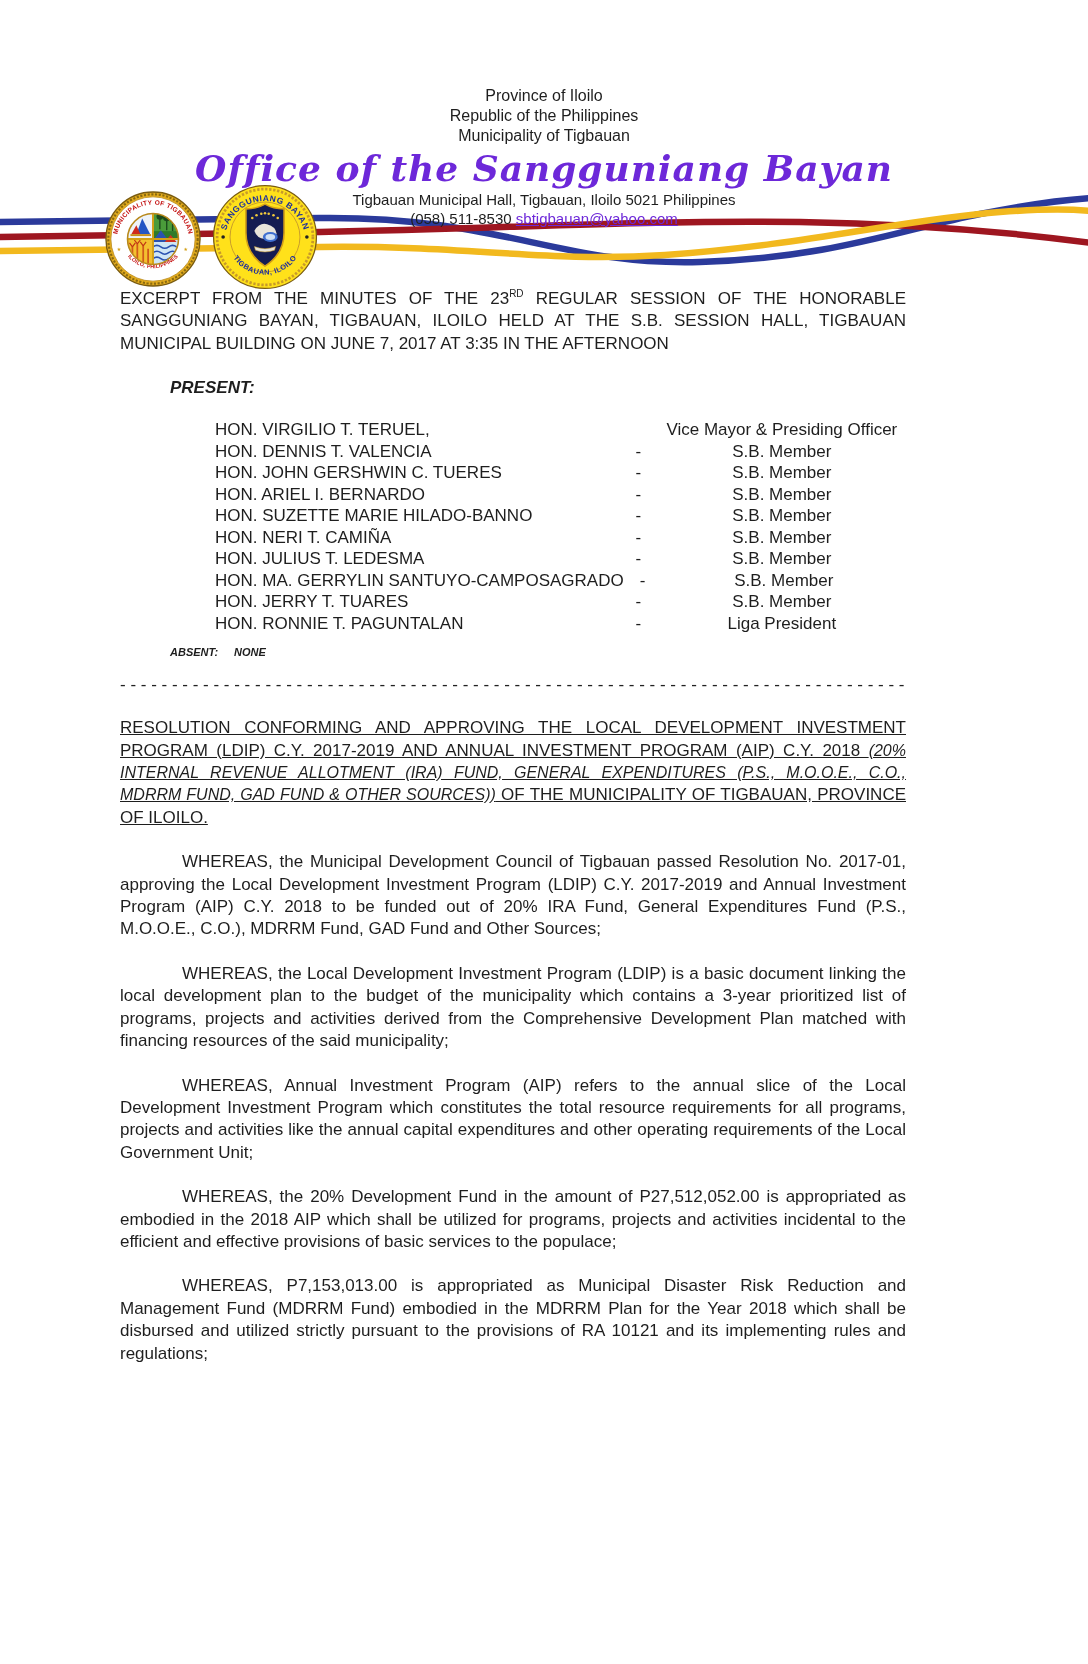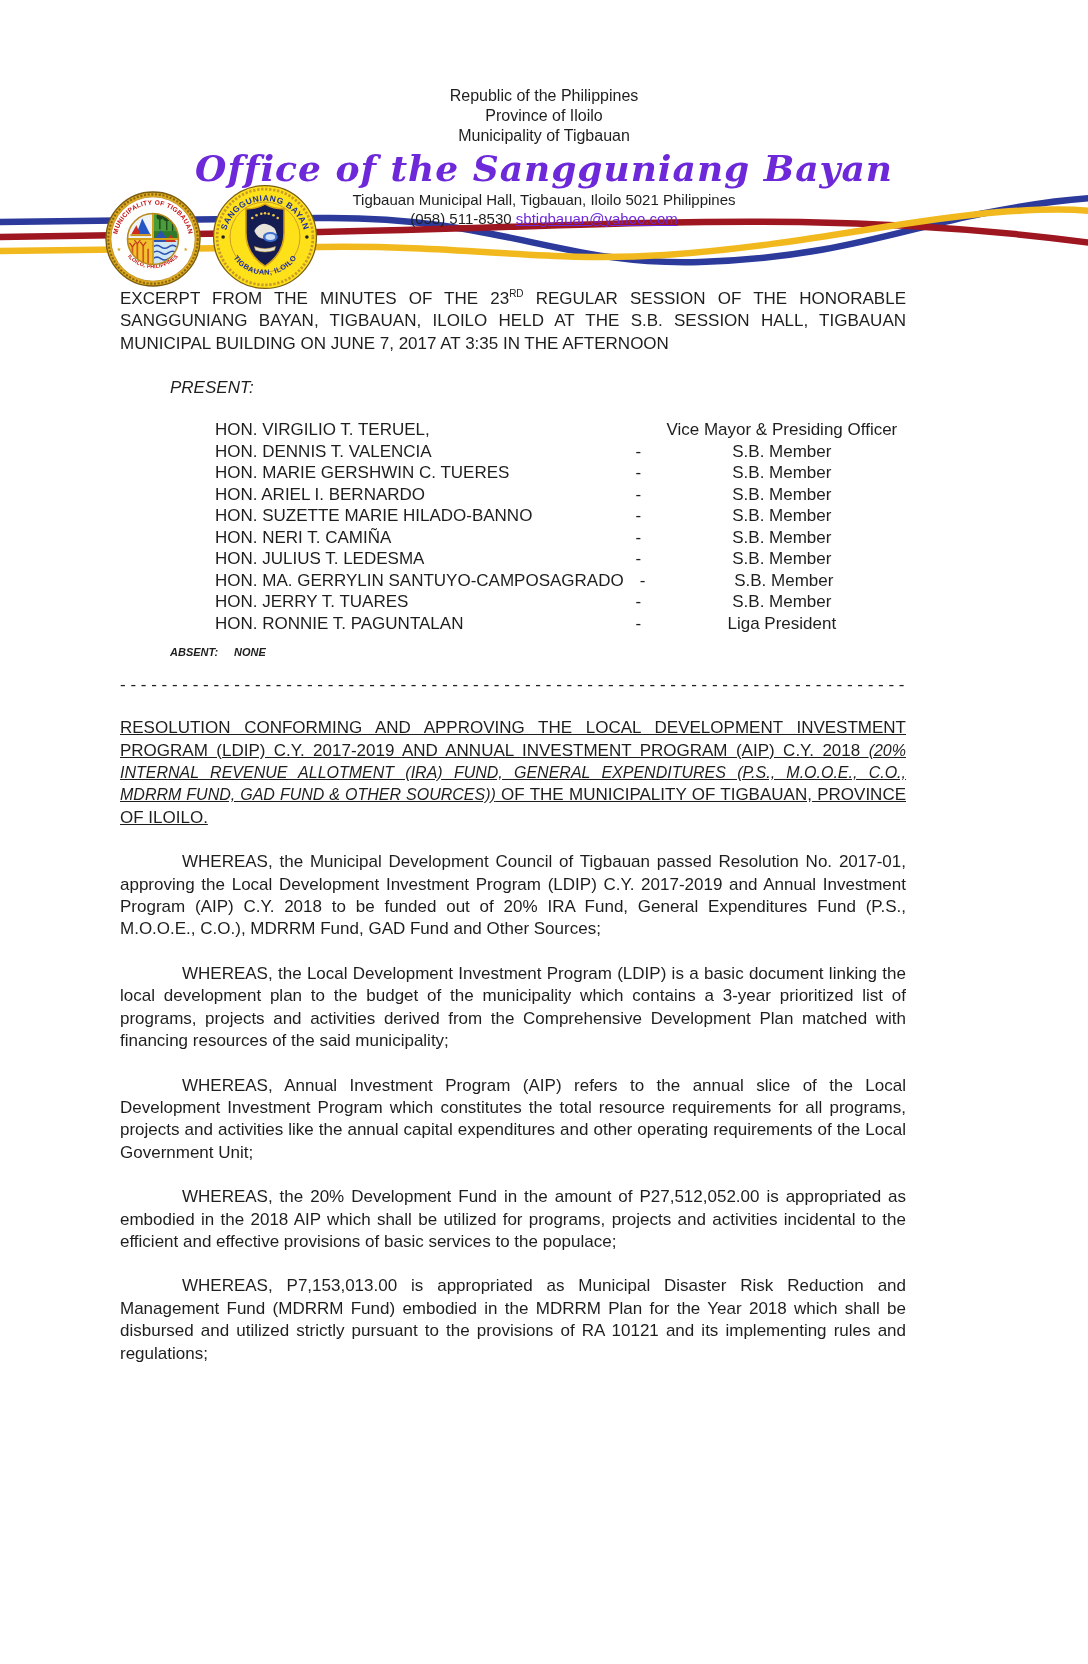--- a/index.html
+++ b/index.html
@@ -20,21 +20,21 @@
   .email    { color:#6d28d9; text-decoration:underline; cursor:pointer; }
   
   .ribbons { position:absolute; top:170px; left:0; width:1088px; height:125px; z-index:1; }
   .seal { position:absolute; z-index:2; }
   .seal-municipal { top:190px; left:104px; width:98px;  height:98px; }
   .seal-sb        { top:184px; left:212px; width:106px; height:106px; }
   
   .doc-body { position:absolute; top:288px; left:120px; width:786px; z-index:3; }
   .para { margin:0; font-size:17px; line-height:22.4px; text-align:justify; }
   sup.ord { font-size:10px; vertical-align:super; line-height:0; }
-  .present { margin:23px 0 15px 50px; font-size:17px; font-weight:normal; font-style:italic; }
+  .present { margin:23px 0 15px 50px; font-size:17px; font-weight:bold; font-style:italic; }
   .members { margin:21px 0 0 95px; }
   .member-row { display:flex; font-size:17px; line-height:21.5px; }
   .member-name { width:420px; white-space:nowrap; }
   .member-dash { width:40px; text-align:center; }
   .member-pos  { width:258px; text-align:center; white-space:nowrap; }
   .absent { margin:12px 0 0 50px; font-size:11px; font-weight:bold; font-style:italic; }
   .absent .absent-value { margin-left:16px; }
   .divider { margin-top:16px; font-size:17px; line-height:22px; white-space:nowrap; overflow:hidden; color:#222; }
   .res-no { margin-top:3px; font-size:17px; line-height:22px; font-weight:bold; text-align:center; }
   .res-para { margin-top:21px;text-decoration:underline; }
@@ -123,22 +123,22 @@
         <circle cx="58" cy="29.5" r="1.2"></circle>
         <circle cx="62" cy="32" r="1.2"></circle>
     </g>
     <path d="M40,44 q5,-8 12,-6 q8,2 9,9 q-3,6 -11,5 q-8,-1 -10,-8 Z" fill="#e8e4da"></path>
     <ellipse cx="55" cy="50" rx="7" ry="4.6" fill="#3f6fd0"></ellipse>
     <ellipse cx="55" cy="50" rx="4.6" ry="2.8" fill="#cfe0f5"></ellipse>
     <path d="M40,59 q10,4 20,0 l-1,3.4 q-9,3.4 -18,0 Z" fill="#e8e4da" stroke="#c79a2a" stroke-width="0.5"></path>
   </svg>
 
   <div class="header">
+    <div class="h-line">Province of Iloilo</div>
     <div class="h-line">Republic of the Philippines</div>
-    <div class="h-line">Province of Iloilo</div>
     <div class="h-line">Municipality of Tigbauan</div>
     <div class="office-title">Office of the Sangguniang Bayan</div>
     <div class="address">Tigbauan Municipal Hall, Tigbauan, Iloilo 5021 Philippines</div>
     <div class="contact"><span>(058) 511-8530</span>&nbsp;<a class="email">sbtigbauan@yahoo.com</a></div>
   </div>
 
   <div class="doc-body">
 
     <p class="para"><span>EXCERPT FROM THE MINUTES OF THE 23</span><sup class="ord">RD</sup><span> REGULAR SESSION OF THE HONORABLE SANGGUNIANG BAYAN, TIGBAUAN, ILOILO HELD AT THE S.B. SESSION HALL, TIGBAUAN MUNICIPAL BUILDING ON JUNE 7, 2017 AT 3:35 IN THE AFTERNOON</span></p>
 
@@ -149,21 +149,21 @@
         <span class="member-name">HON. VIRGILIO T. TERUEL,</span>
         <span class="member-dash"></span>
         <span class="member-pos">Vice Mayor &amp; Presiding Officer</span>
       </div>
       <div class="member-row">
         <span class="member-name">HON. DENNIS T. VALENCIA</span>
         <span class="member-dash">-</span>
         <span class="member-pos">S.B. Member</span>
       </div>
       <div class="member-row">
-        <span class="member-name">HON. MARIE GERSHWIN C. TUERES</span>
+        <span class="member-name">HON. JOHN GERSHWIN C. TUERES</span>
         <span class="member-dash">-</span>
         <span class="member-pos">S.B. Member</span>
       </div>
       <div class="member-row">
         <span class="member-name">HON. ARIEL I. BERNARDO</span>
         <span class="member-dash">-</span>
         <span class="member-pos">S.B. Member</span>
       </div>
       <div class="member-row">
         <span class="member-name">HON. SUZETTE MARIE HILADO-BANNO</span>

